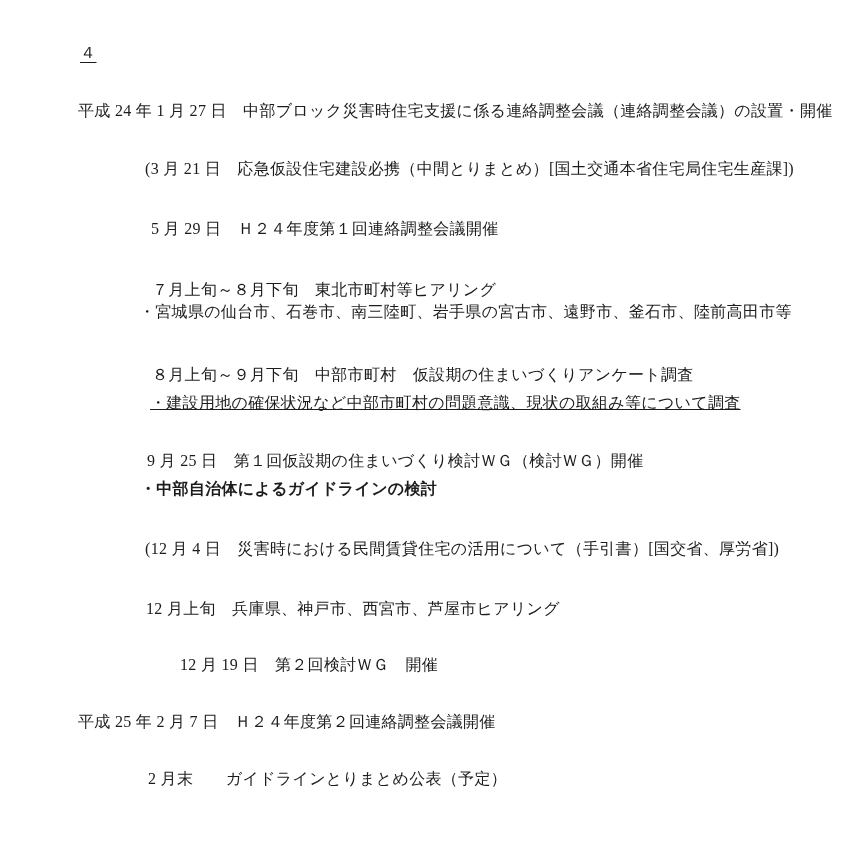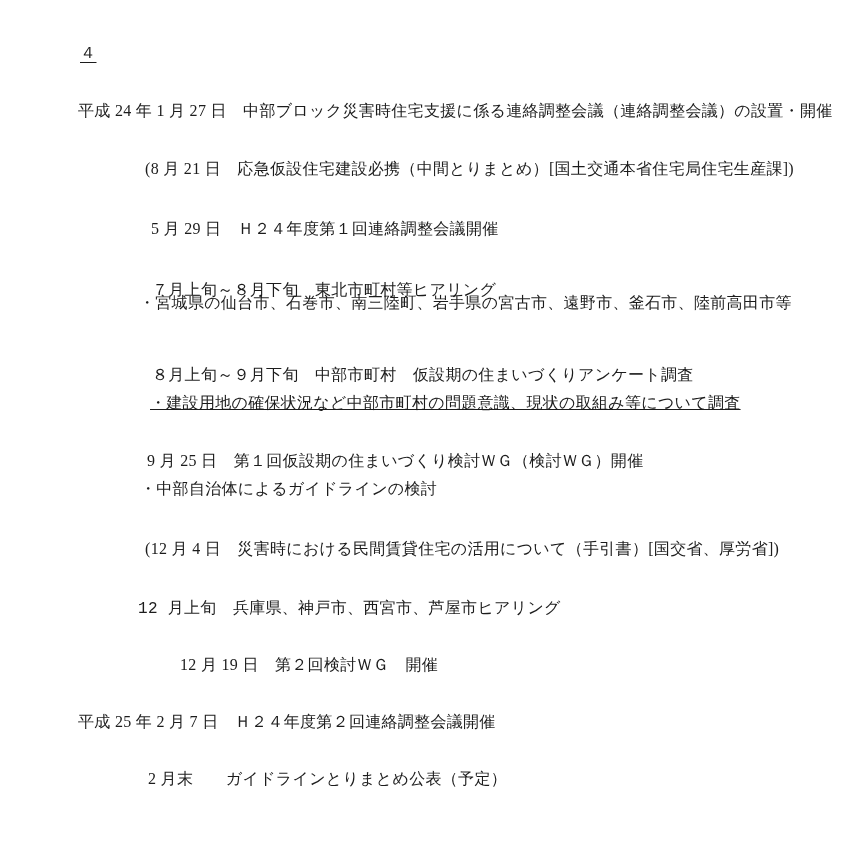--- a/index.html
+++ b/index.html
@@ -27,40 +27,40 @@
     text-decoration: underline;
     text-underline-offset: 4px;
     letter-spacing: 0.5px;
   }
   
   .title-pos { left: 80px;  top: 43px;  }
   .l0  { left: 78px;  top: 101px; }
   .l1  { left: 145px; top: 159px; }
   .l2  { left: 151px; top: 219px; }
   .l3  { left: 152px; top: 280px; }
-  .l4  { left: 139px; top: 293px; }
+  .l4  { left: 139px; top: 302px; }
   .l5  { left: 152px; top: 365px; }
   .l6  { left: 150px; top: 393px; text-decoration: underline; }
   .l7  { left: 147px; top: 451px; text-align: right; }
-  .l8  { left: 140px; top: 479px; }
+  .l8  { left: 140px; top: 479px; font-weight: bold; }
   .l9  { left: 145px; top: 539px; }
-  .l10 { left: 138px; top: 599px; font-family: Liberation Mono, monospace; }
+  .l10 { left: 146px; top: 599px; }
   .l11 { left: 146px; top: 655px; margin-left: 34px; }
   .l12 { left: 78px;  top: 712px; }
   .l13 { left: 148px; top: 769px; }
 </style>
 </head>
 <body>
 
 <div class="page">
 
   <div class="line title title-pos">４</div>
 
   <div class="line l0">平成 24 年 1 月 27 日　中部ブロック災害時住宅支援に係る連絡調整会議（連絡調整会議）の設置・開催</div>
-  <div class="line l1">(8 月 21 日　応急仮設住宅建設必携（中間とりまとめ）[国土交通本省住宅局住宅生産課])</div>
+  <div class="line l1">(3 月 21 日　応急仮設住宅建設必携（中間とりまとめ）[国土交通本省住宅局住宅生産課])</div>
   <div class="line l2">5 月 29 日　Ｈ２４年度第１回連絡調整会議開催</div>
   <div class="line l3">７月上旬～８月下旬　東北市町村等ヒアリング</div>
   <div class="line l4">・宮城県の仙台市、石巻市、南三陸町、岩手県の宮古市、遠野市、釜石市、陸前高田市等</div>
   <div class="line l5">８月上旬～９月下旬　中部市町村　仮設期の住まいづくりアンケート調査</div>
   <div class="line l6">・建設用地の確保状況など中部市町村の問題意識、現状の取組み等について調査</div>
   <div class="line l7">9 月 25 日　第１回仮設期の住まいづくり検討ＷＧ（検討ＷＧ）開催</div>
   <div class="line l8">・中部自治体によるガイドラインの検討</div>
   <div class="line l9">(12 月 4 日　災害時における民間賃貸住宅の活用について（手引書）[国交省、厚労省])</div>
   <div class="line l10">12 月上旬　兵庫県、神戸市、西宮市、芦屋市ヒアリング</div>
   <div class="line l11">12 月 19 日　第２回検討ＷＧ　開催</div>

